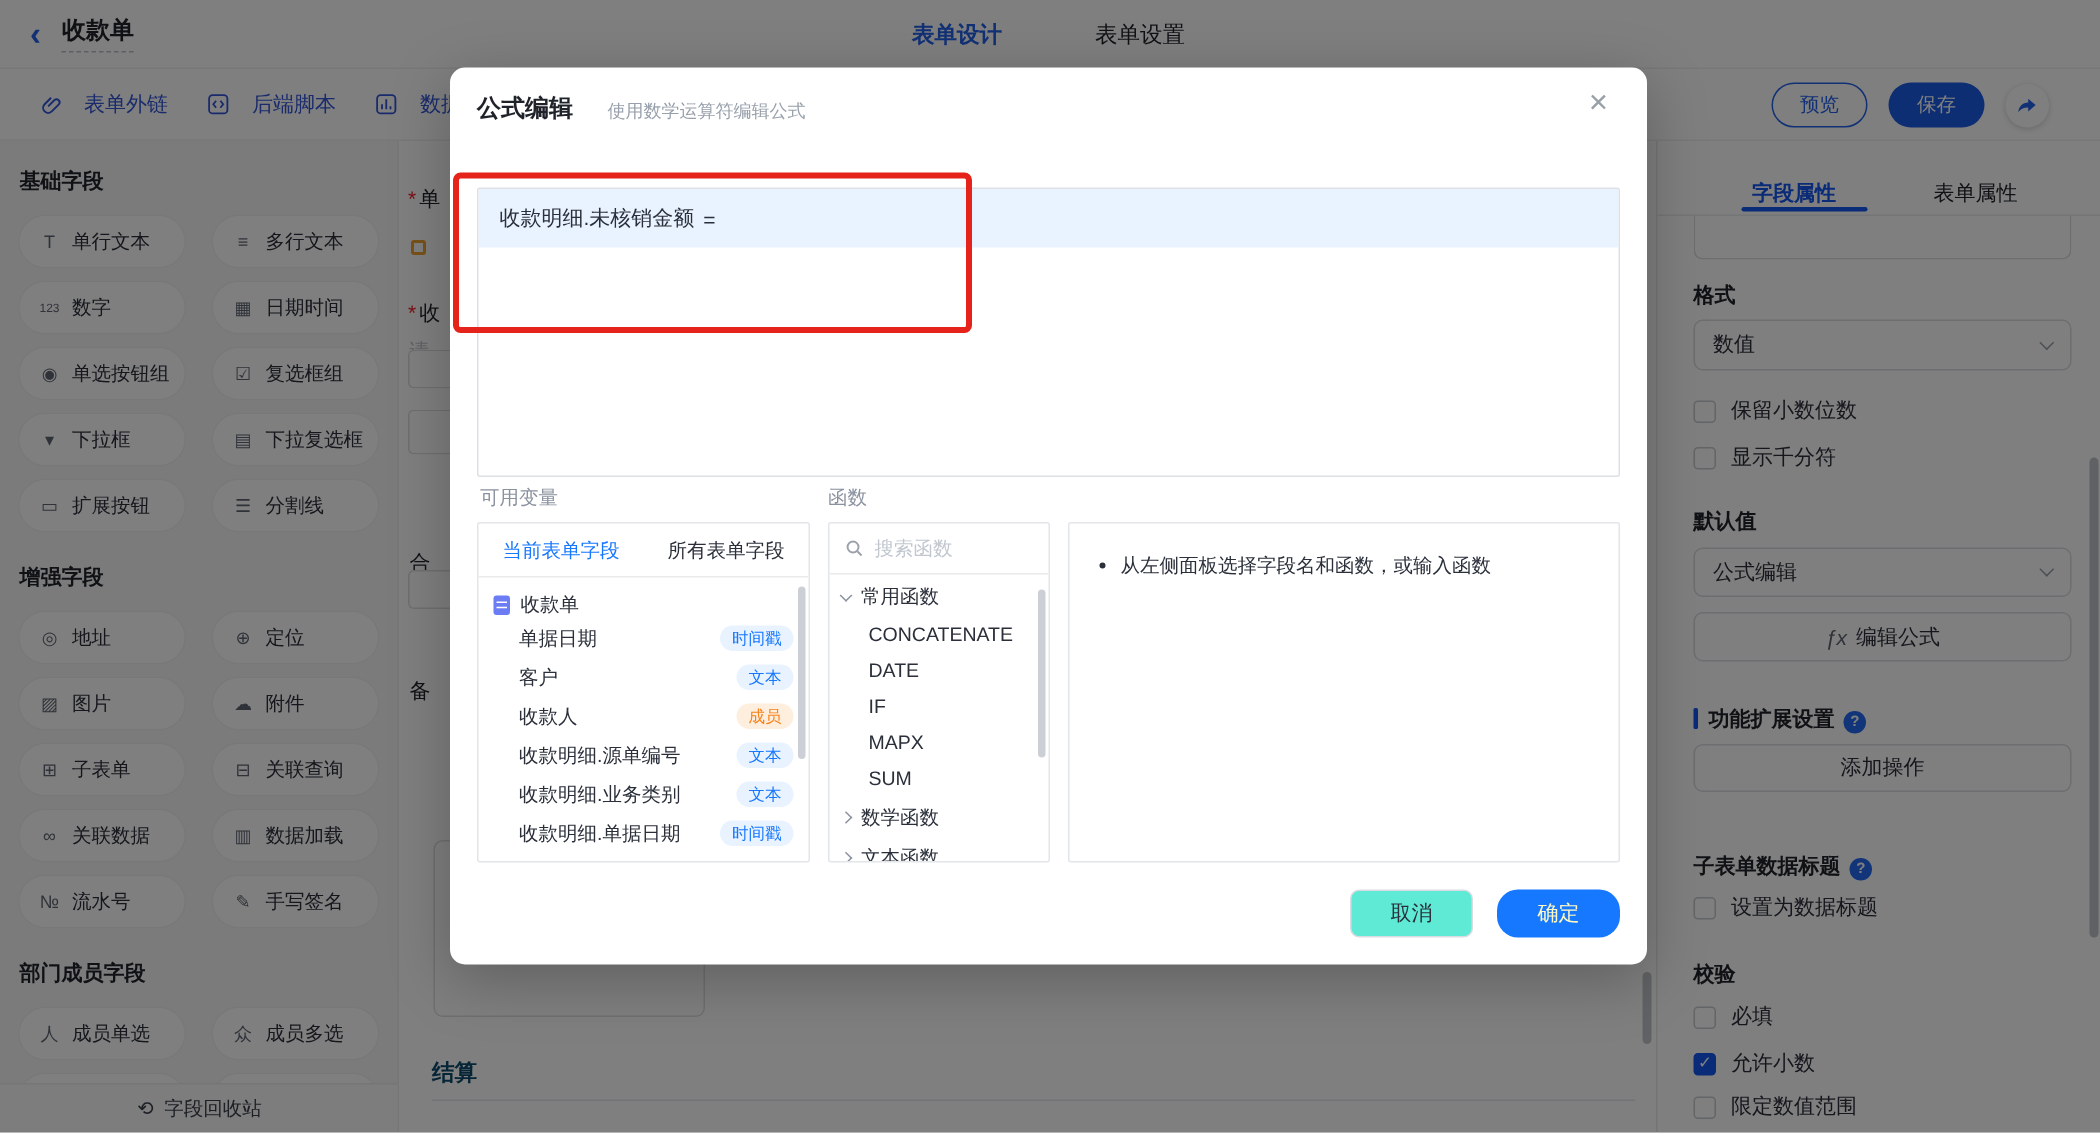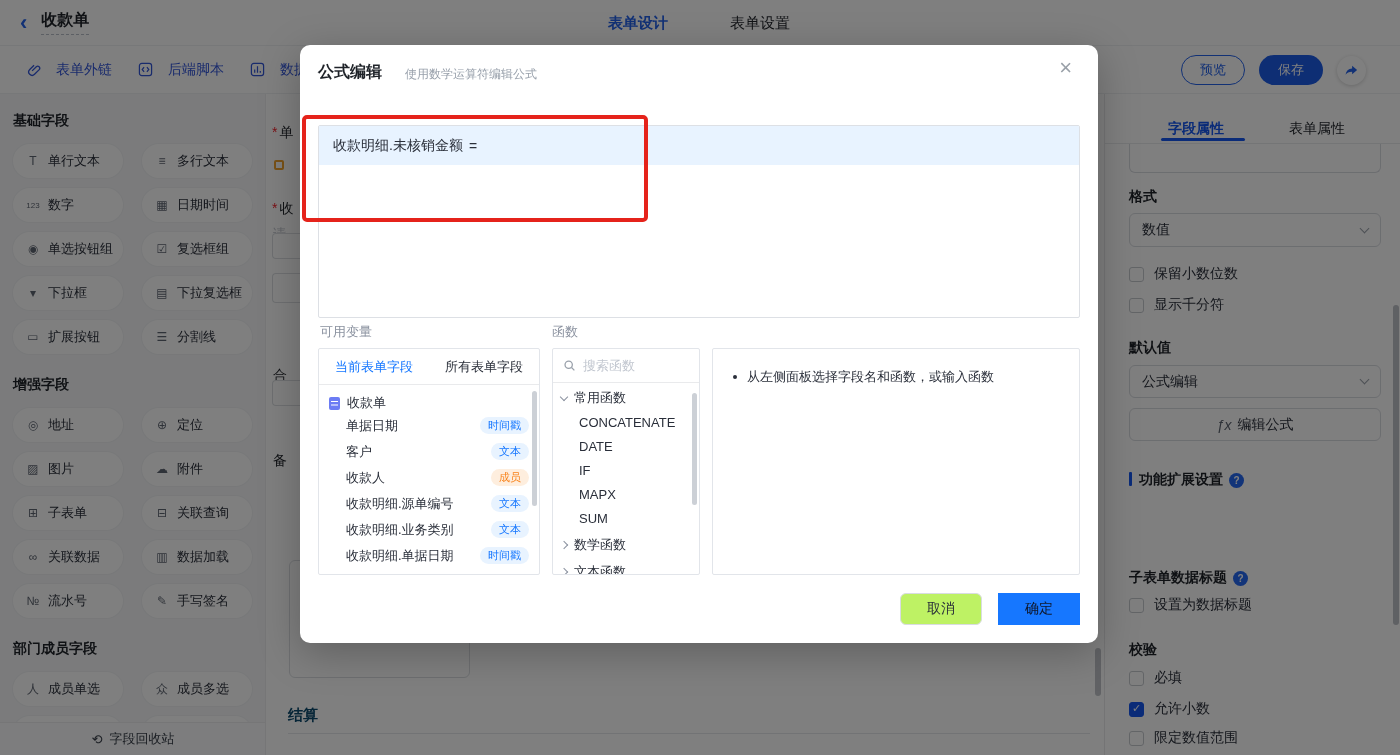--- a/index.html
+++ b/index.html
@@ -103,22 +103,22 @@
   .tchev.down{transform:rotate(45deg);margin-top:-3px}
   .tchev.right{transform:rotate(-45deg)}
   .tips{left:412px;width:368px;padding:14px 14px 0 16px}
   .tips ul{list-style:none}
   .tips li{font-size:13px;color:#2a2f3a;line-height:28px;display:flex;align-items:center;flex-wrap:wrap}
   .bullet{display:inline-block;width:4px;height:4px;border-radius:50%;background:#2a2f3a;margin:0 10px 0 4px;flex:0 0 auto}
   .fn-purple{color:#9c36b5}
   .fn-blue{color:#1677ff}
   .tips .chip{margin:0 4px}
   .m-footer{position:absolute;left:0;bottom:18px;width:100%;height:32px}
-  .btn-cancel{position:absolute;left:600px;top:0;width:82px;height:32px;border:1px solid #d9dce1;border-radius:6px;background:#bef264;font-size:14px;color:#2a2f3a;display:flex;align-items:center;justify-content:center;cursor:pointer}
-  .btn-ok{position:absolute;left:698px;top:0;width:82px;height:32px;border-radius:0;background:#1677ff;font-size:14px;color:#0f172a;display:flex;align-items:center;justify-content:center;cursor:pointer}
+  .btn-cancel{position:absolute;left:600px;top:0;width:82px;height:32px;border:1px solid #d9dce1;border-radius:6px;background:#5eead4;font-size:14px;color:#2a2f3a;display:flex;align-items:center;justify-content:center;cursor:pointer}
+  .btn-ok{position:absolute;left:698px;top:0;width:82px;height:32px;border-radius:14px;background:#1677ff;font-size:14px;color:#fef9c3;display:flex;align-items:center;justify-content:center;cursor:pointer}
 
   
   .annotation{position:absolute;left:302px;top:115px;width:346px;height:107px;border:4px solid #e5231b;border-radius:5px;z-index:70;pointer-events:none}
   svg{display:block}
 </style>
 </head>
 <body>
 
 <div class="topbar">
   <span class="back">‹</span>
@@ -308,20 +308,23 @@
       <span class="chev"></span>
   </div>
   <div class="rp-btn" style="left:24px;top:314px">
     <span style="color:#5f6672;font-style:italic">ƒx</span>
     <span>编辑公式</span>
   </div>
 
   <div class="rp-label" style="left:24px;top:377px">
     <span class="sec-bar"></span><span>功能扩展设置</span><span class="qmark">?</span>
   </div>
+  <div class="rp-btn" style="left:24px;top:402px;height:32px">
+    <span>添加操作</span>
+  </div>
 
   <div class="rp-label" style="left:24px;top:475px">
     <span>子表单数据标题</span><span class="qmark">?</span>
   </div>
   <div class="cb-row" style="left:24px;top:502px">
     <span class="cb"></span>
       <span>设置为数据标题</span>
   </div>
 
   <div class="rp-label" style="left:24px;top:547px">校验</div>

